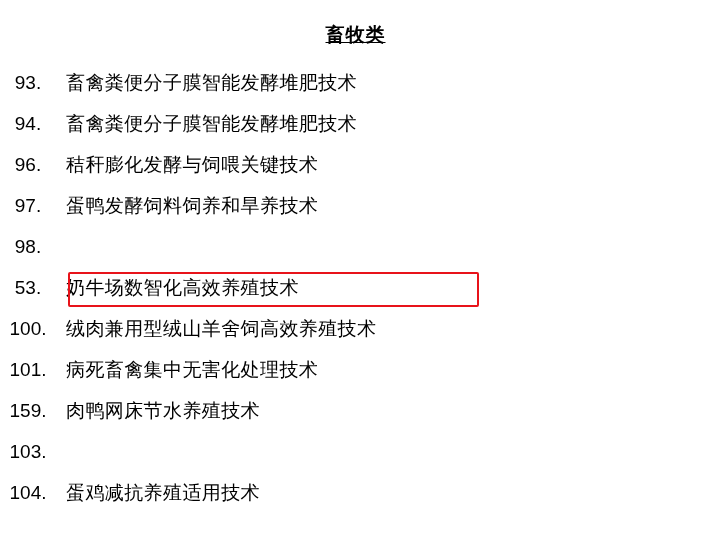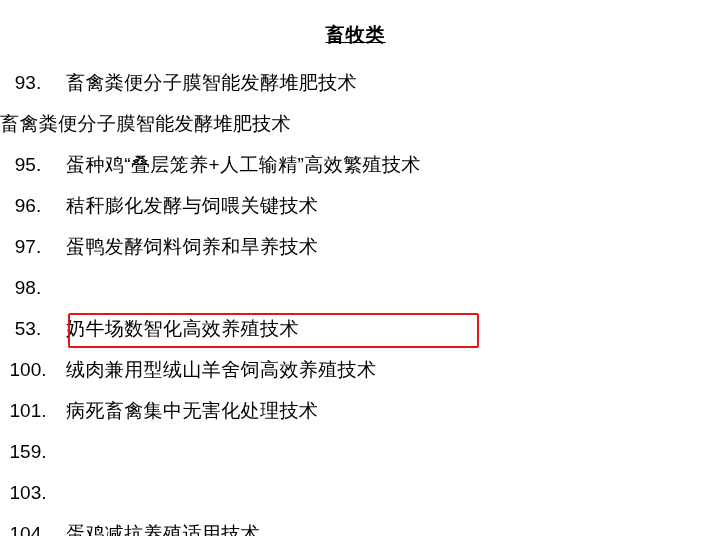--- a/index.html
+++ b/index.html
@@ -70,25 +70,22 @@
 <div class="page">
 
   <div class="doc-title">畜牧类</div>
 
   <div class="list" id="list-container">
       <div class="list-item">
         <span class="item-num">93.</span>
         <span class="item-text">畜禽粪便分子膜智能发酵堆肥技术</span>
       </div>
       <div class="list-item">
+        <span class="item-num">94.</span>
         <span class="item-text">畜禽粪便分子膜智能发酵堆肥技术</span>
-      </div>
-      <div class="list-item">
-        <span class="item-num">95.</span>
-        <span class="item-text">蛋种鸡“叠层笼养+人工输精”高效繁殖技术</span>
       </div>
       <div class="list-item">
         <span class="item-num">96.</span>
         <span class="item-text">秸秆膨化发酵与饲喂关键技术</span>
       </div>
       <div class="list-item">
         <span class="item-num">97.</span>
         <span class="item-text">蛋鸭发酵饲料饲养和旱养技术</span>
       </div>
       <div class="list-item">
@@ -102,20 +99,21 @@
       <div class="list-item">
         <span class="item-num">100.</span>
         <span class="item-text">绒肉兼用型绒山羊舍饲高效养殖技术</span>
       </div>
       <div class="list-item">
         <span class="item-num">101.</span>
         <span class="item-text">病死畜禽集中无害化处理技术</span>
       </div>
       <div class="list-item">
         <span class="item-num">159.</span>
+        <span class="item-text">肉鸭网床节水养殖技术</span>
       </div>
       <div class="list-item">
         <span class="item-num">103.</span>
       </div>
       <div class="list-item">
         <span class="item-num">104.</span>
         <span class="item-text">蛋鸡减抗养殖适用技术</span>
       </div>
     </div>
 

